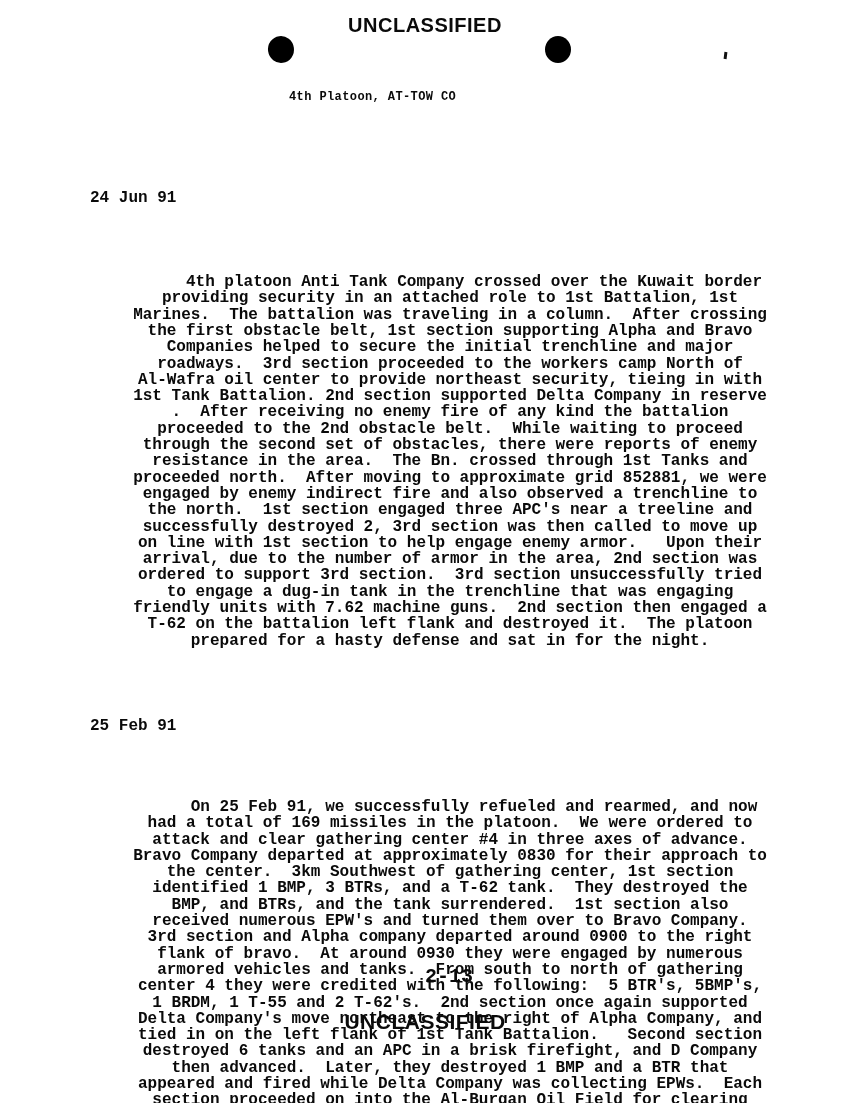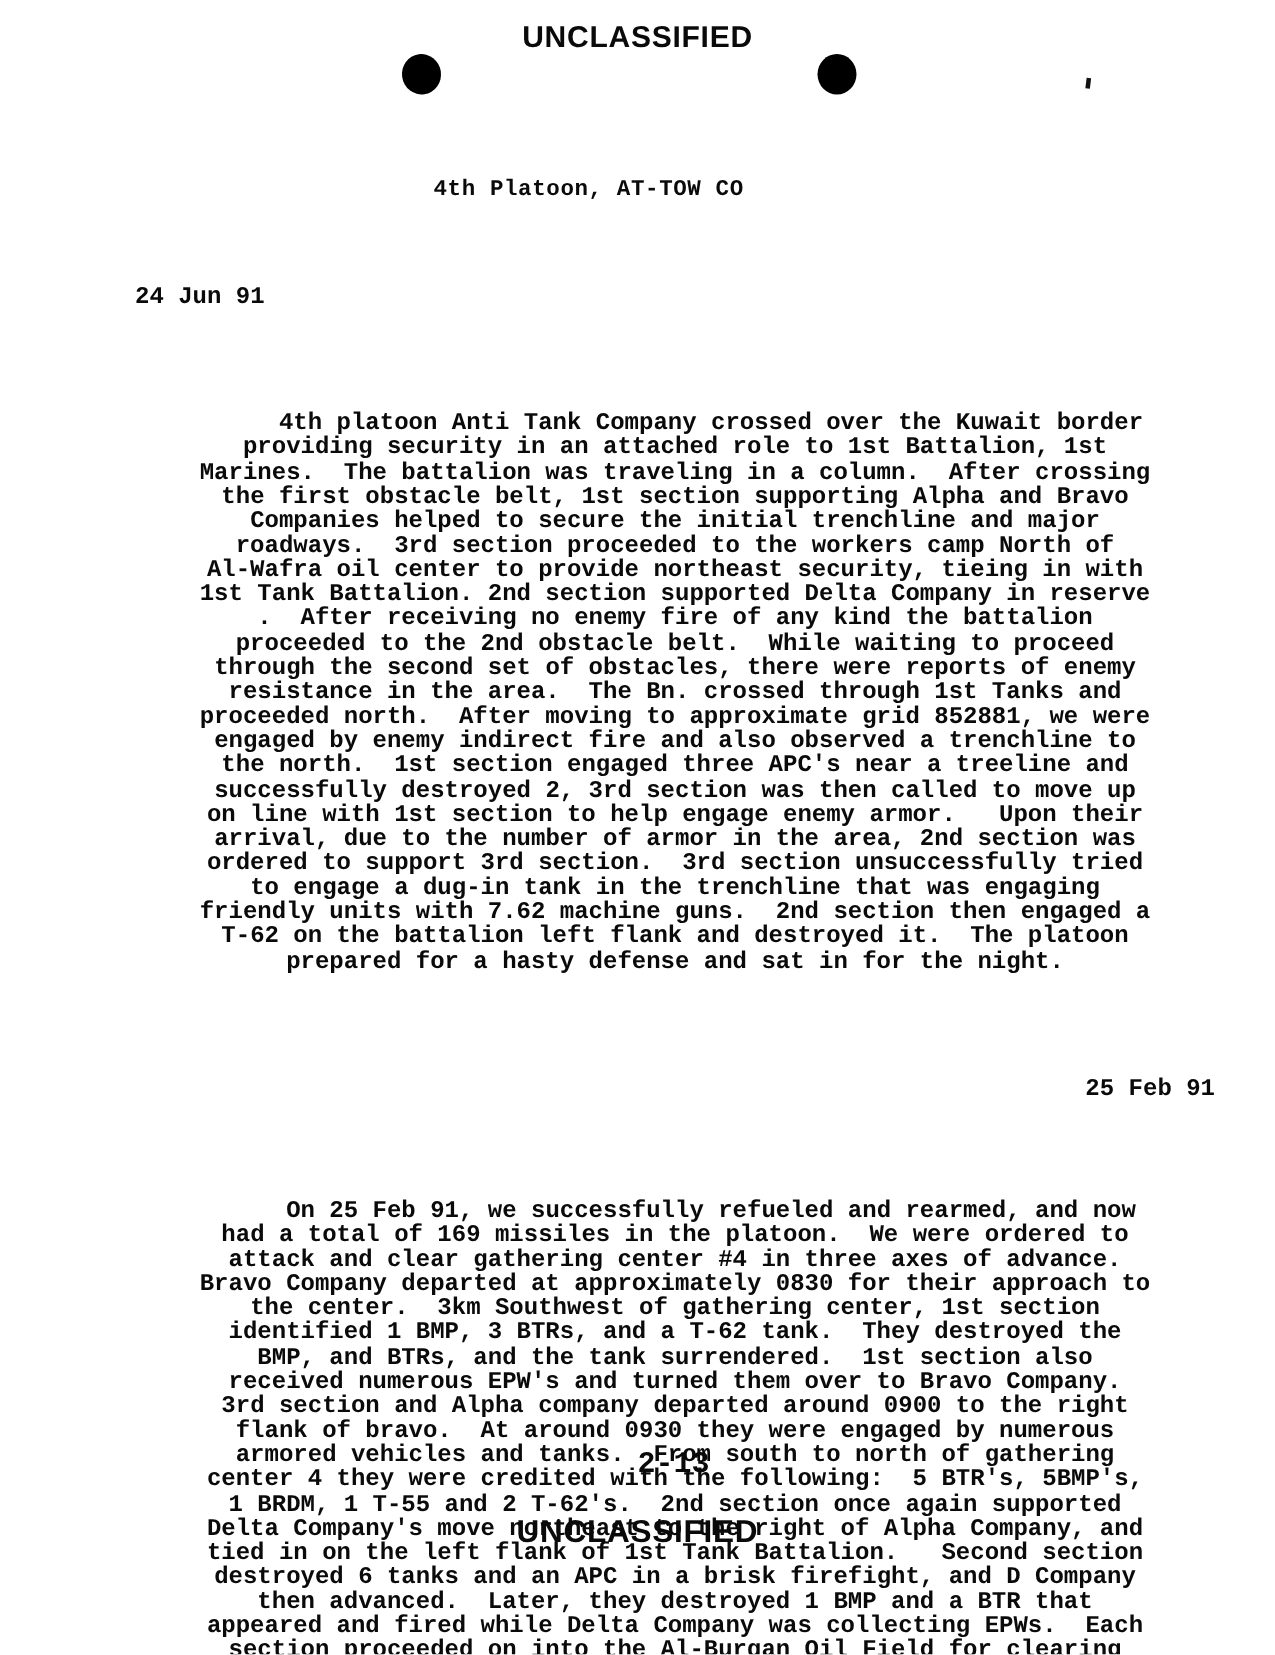--- a/index.html
+++ b/index.html
@@ -49,41 +49,41 @@
     left: 724px;
     top: 52px;
     width: 3px;
     height: 7px;
     background: #111111;
     transform: rotate(7deg);
   }
   .doc-title {
     position: absolute;
     left: 289px;
-    top: 118px;
+    top: 90px;
     font-family: "Liberation Mono", "DejaVu Sans Mono", monospace;
     font-weight: 700;
-    font-size: 15px;
+    font-size: 12px;
     letter-spacing: 0.4px;
     white-space: pre;
   }
   .doc-body {
     position: absolute;
     left: 90px;
     top: 141px;
     width: 720px;
     font-family: "Liberation Mono", "DejaVu Sans Mono", monospace;
     font-weight: 700;
     font-size: 16px;
     line-height: 16.3px;
     white-space: pre;
   }
   .date-heading { margin: 0; }
   .date-heading.first  { margin-bottom: 19px; }
-  .date-heading.second { margin-top: 20px; margin-bottom: 16px; text-align: right; }
+  .date-heading.second { margin-top: 20px; margin-bottom: 16px; }
   .entry-lines { margin: 0; text-align: center; }
   .doc-line { white-space: pre; }
   .page-number {
     position: absolute;
     left: 0;
     top: 965px;
     width: 848px;
     text-align: center;
     font-family: "Liberation Mono", "DejaVu Sans Mono", monospace;
     font-weight: 700;

